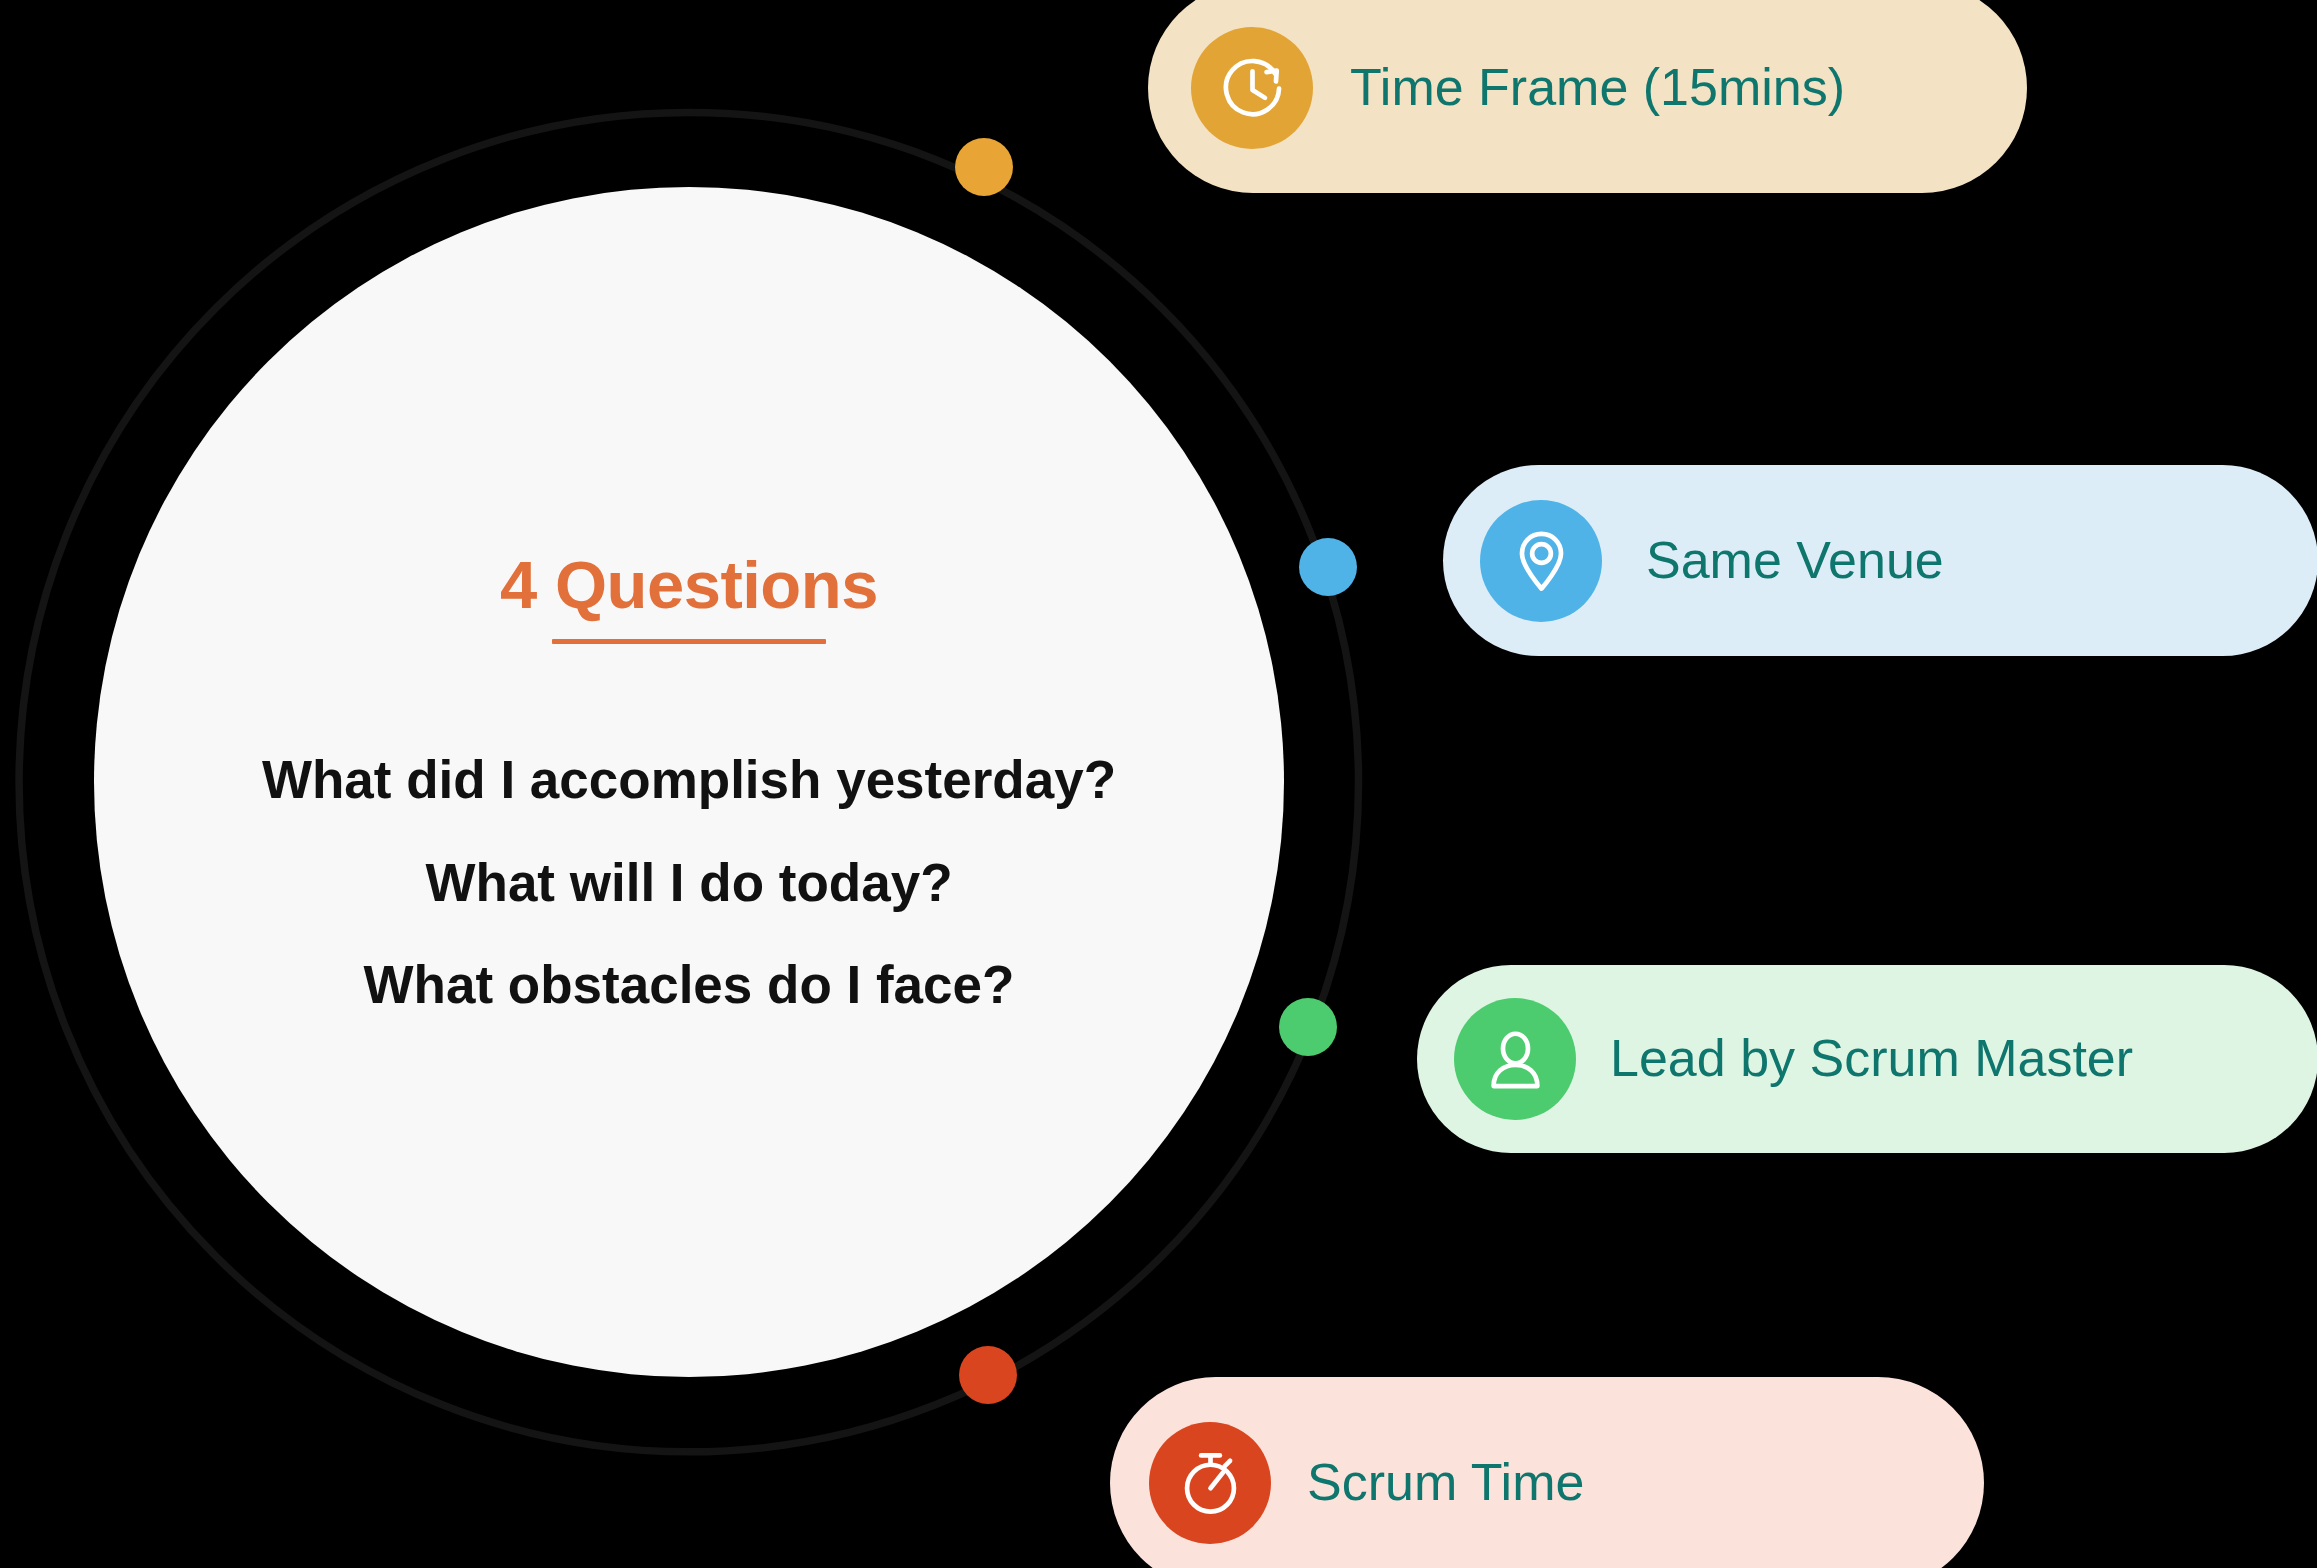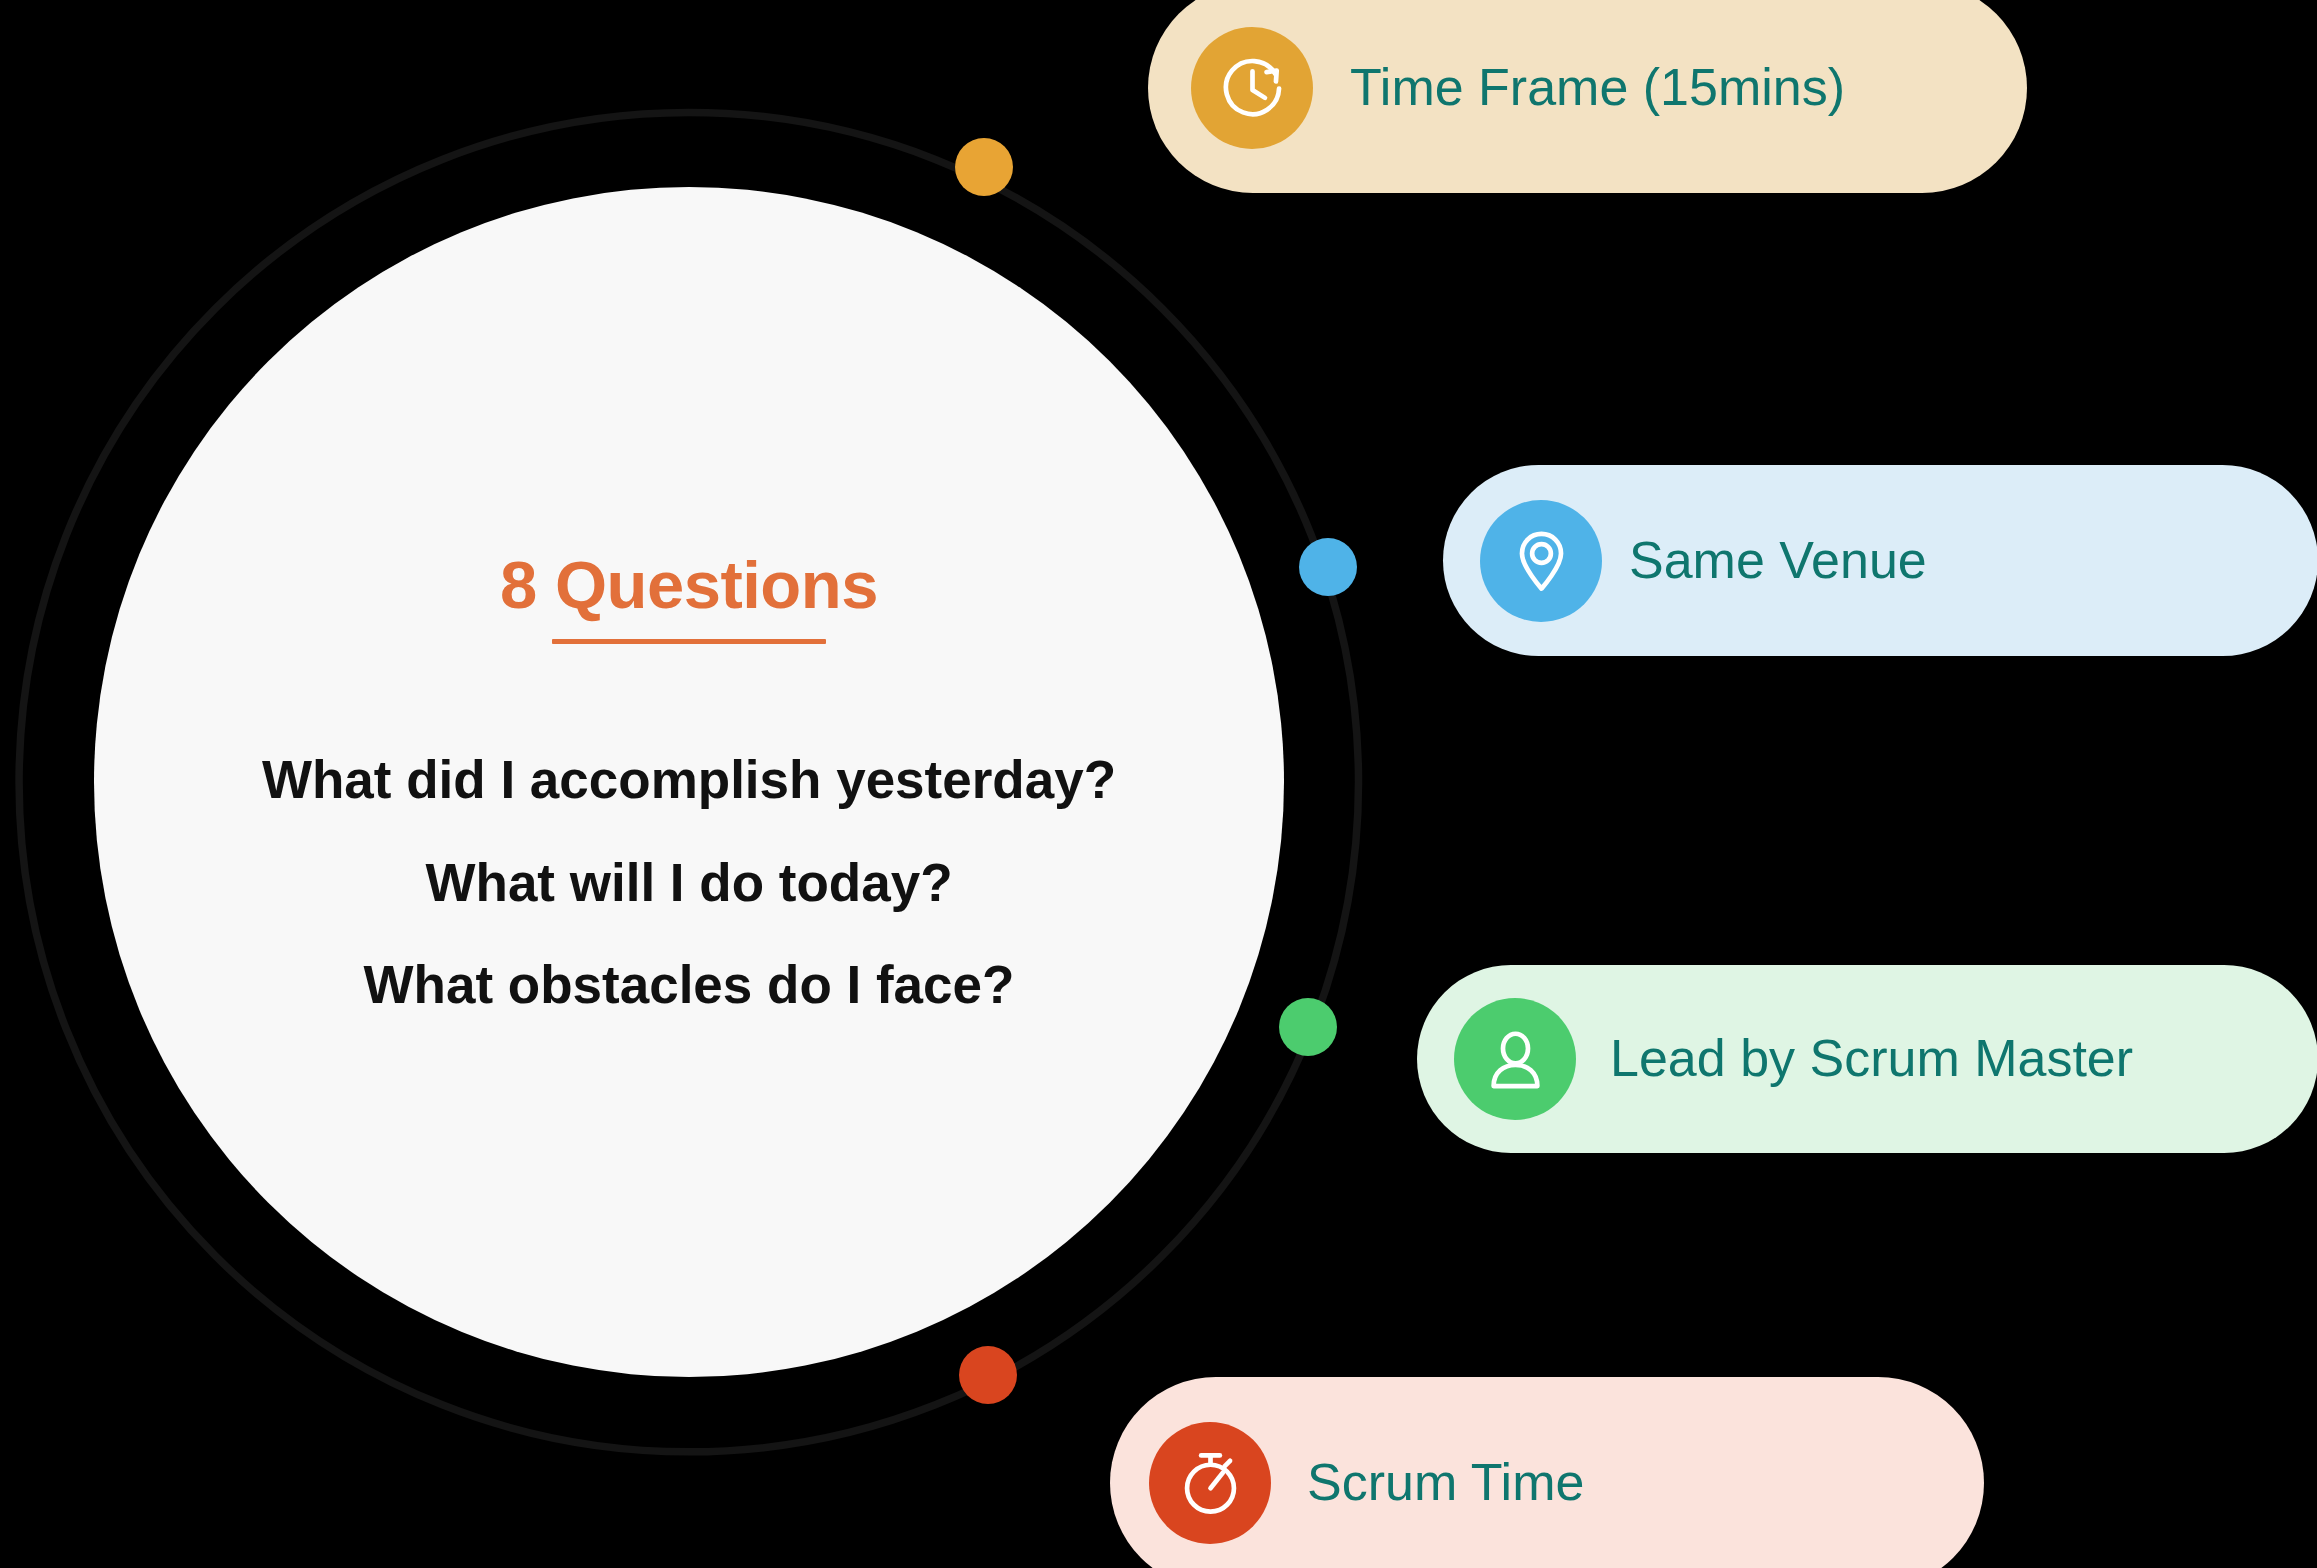--- a/index.html
+++ b/index.html
@@ -117,21 +117,21 @@
   #pill-timeframe {
     left: 1148px; top: -17px;
     width: 879px; height: 210px;
     padding: 0 43px;
     gap: 37px;
   }
   #pill-venue {
     left: 1443px; top: 465px;
     width: 875px; height: 191px;
     padding: 0 37px;
-    gap: 27px;
+    gap: 44px;
     border-top-right-radius: 112px;
     border-bottom-right-radius: 112px;
   }
   #pill-scrummaster {
     left: 1417px; top: 965px;
     width: 901px; height: 188px;
     padding: 0 37px;
     gap: 34px;
   }
   #pill-sametime {
@@ -144,21 +144,21 @@
 </head>
 <body>
 
 <div id="stage" style="background: rgb(0, 0, 0);">
 
   <svg id="ring-svg" viewBox="0 0 2474 1674" xmlns="http://www.w3.org/2000/svg">
     <circle id="orbit-circle" cx="735" cy="835" r="715" fill="none" stroke="#141414" stroke-width="8"></circle>
   </svg>
 
   <div class="center-circle" style="background: rgb(248, 248, 248);">
-    <div class="center-heading" style="color: rgb(226, 112, 58);">8 Questions</div>
+    <div class="center-heading" style="color: rgb(226, 112, 58);">4 Questions</div>
     <div class="heading-rule" style="background: rgb(226, 112, 58);"></div>
     <div class="questions">
       <div class="question-line">What did I accomplish yesterday?</div>
       <div class="question-line">What will I do today?</div>
       <div class="question-line">What obstacles do I face?</div>
     </div>
   </div>
 
   <div class="dot" id="dot-timeframe" style="background: rgb(232, 164, 52); left: 955px; top: 138px;"></div>
   <div class="dot" id="dot-venue" style="background: rgb(79, 179, 232); left: 1299px; top: 538px;"></div>

